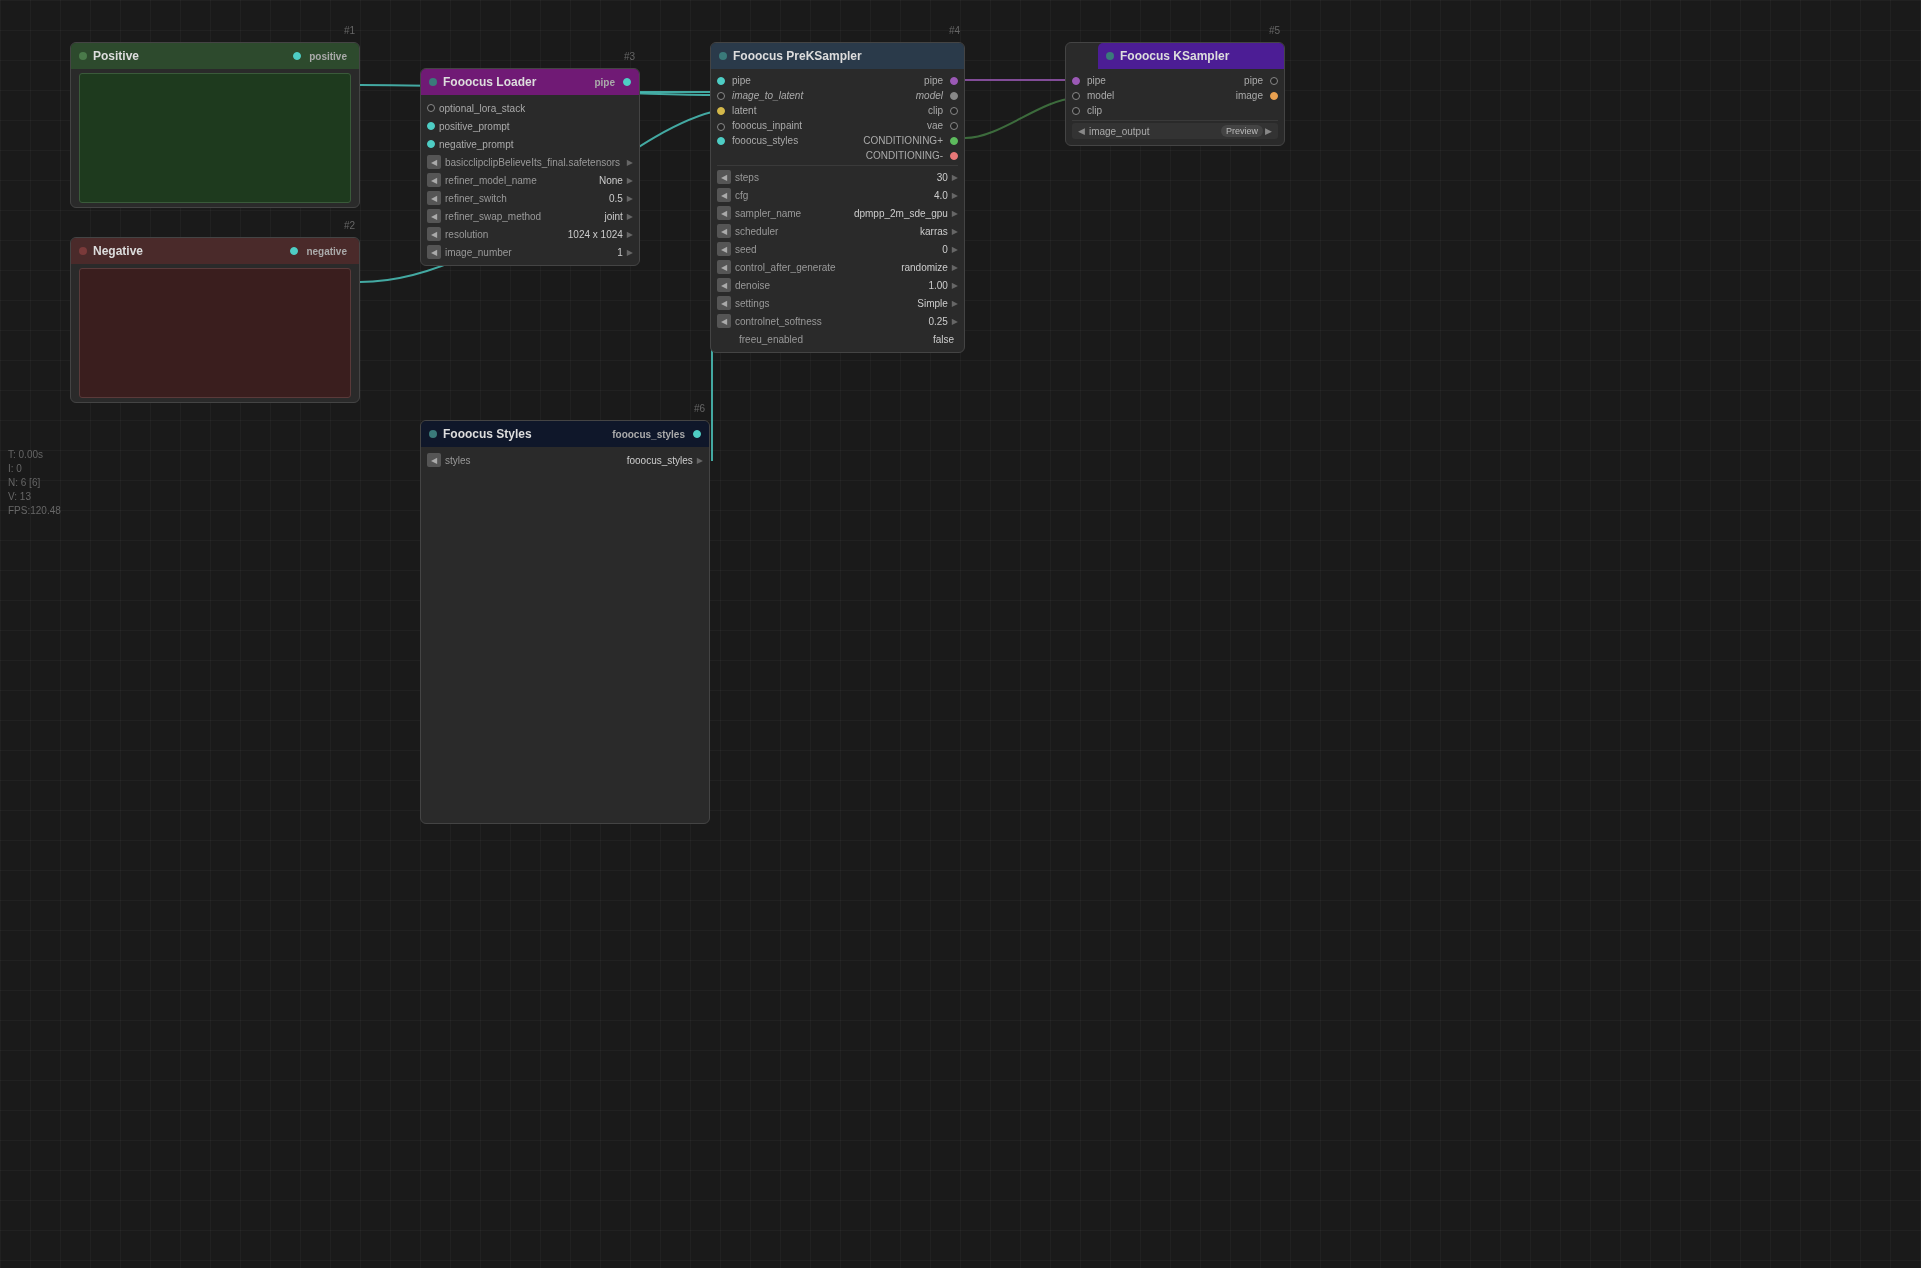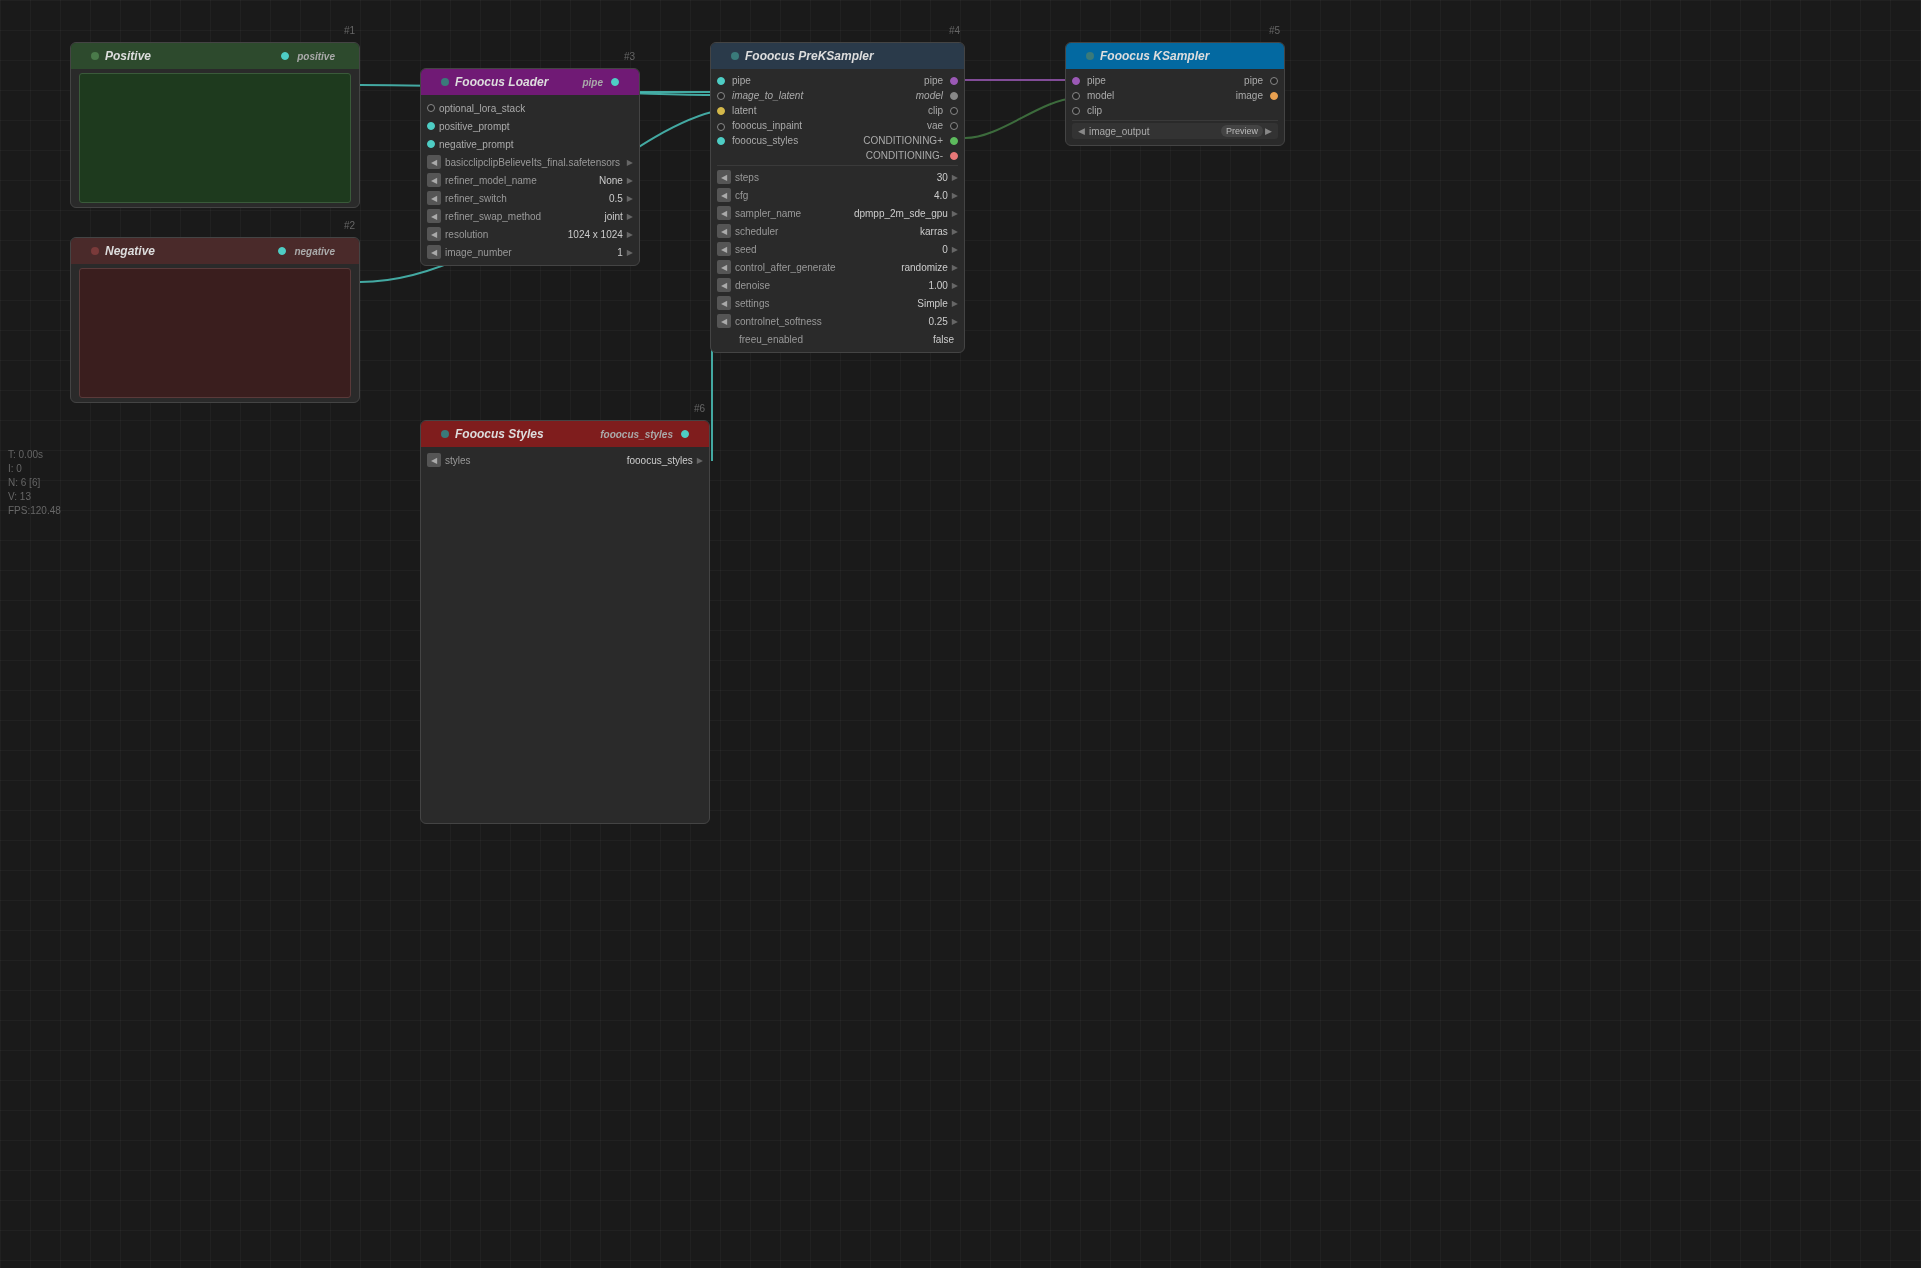--- a/index.html
+++ b/index.html
@@ -30,27 +30,26 @@
       position: absolute;
       border-radius: 6px;
       background: #2a2a2a;
       border: 1px solid #444;
       min-width: 140px;
     }
 
     .node-header {
       display: flex;
       align-items: center;
-      padding: 6px 20px;
+      padding: 6px 8px;
       border-radius: 5px 5px 0 0;
       font-size: 12px;
       font-weight: 600;
       color: #ddd;
       position: relative;
-      font-style: italic;
     }
 
     .node-id {
       position: absolute;
       top: -18px;
       right: 4px;
       font-size: 10px;
       color: #666;
     }
 
@@ -152,29 +151,29 @@
       width: 255px;
     }
     .node-presampler .node-header { background: #2a3a4a; }
 
     
     .node-ksampler {
       left: 1065px;
       top: 42px;
       width: 220px;
     }
-    .node-ksampler .node-header { background: #0369a1; }
+    .node-ksampler .node-header { background: #4c1d95; margin-left: 32px; }
 
     
     .node-styles {
       left: 420px;
       top: 420px;
       width: 290px;
     }
-    .node-styles .node-header { background: #7f1d1d; justify-content: flex-end; }
+    .node-styles .node-header { background: #0f172a; justify-content: flex-end; }
     .node-styles .styles-body {
       height: 360px;
     }
 
     .param-row {
       display: flex;
       align-items: center;
       padding: 1px 6px;
       min-height: 18px;
     }

